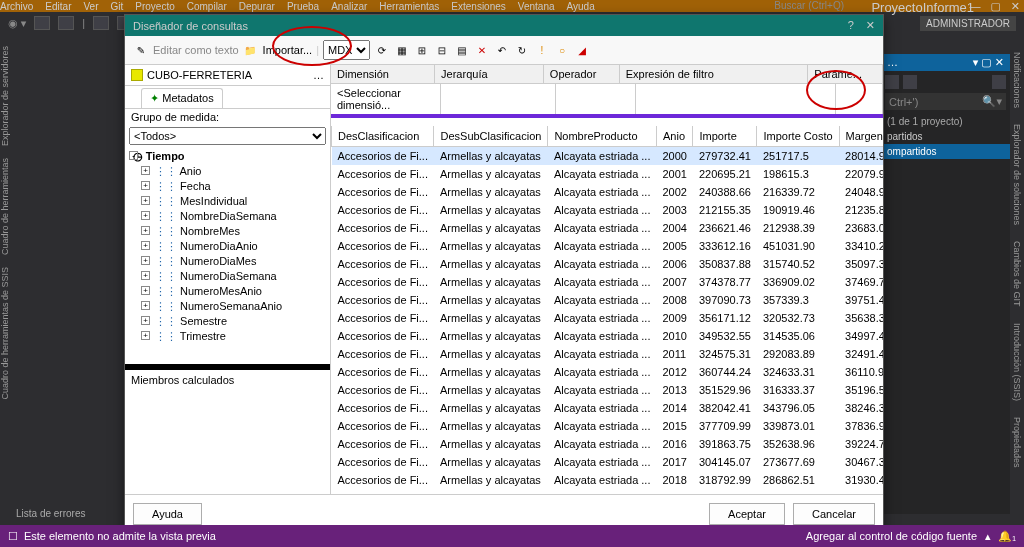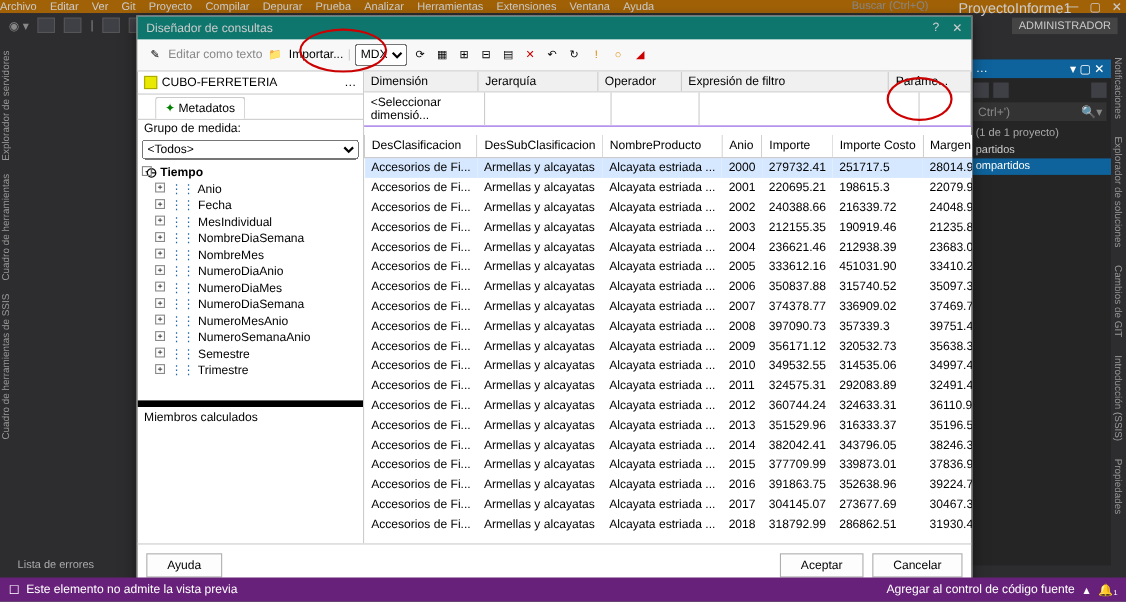--- a/index.html
+++ b/index.html
@@ -37,21 +37,21 @@
 .sel { margin: 2px 4px; width: calc(100% - 8px); font-size:11px; height:18px;}
 .tree { flex: 1; overflow: auto; padding: 2px 0; }
 .tree .n { padding: 1px 4px 1px 18px; font-size: 11px; position: relative; white-space: nowrap; }
 .tree .n.l1 { padding-left: 8px; font-weight: bold; }
 .tree .n.l2 { padding-left: 30px; }
 .tree .exp { position: absolute; left: 4px; top: 2px; width: 9px; height: 9px; border: 1px solid #888; font-size: 8px; line-height: 7px; text-align: center; }
 .tree .n.l2 .exp { left: 16px; }
 .tree .dim { color: #26a; }
 .calc { border-top: 6px solid #000000; padding: 4px 6px; height: 130px; }
 .mright { flex: 1; display: flex; flex-direction: column; overflow: hidden; }
-.filterg { border-bottom: 1px solid #6d28d9; }
+.filterg { border-bottom: 4px solid #6d28d9; }
 .fgh { display: flex; background: #f0f0f0; }
 .fgh .c, .fgr .c { padding: 3px 6px; border-right: 1px solid #ccc; font-size: 11px; }
 .fgr { display: flex; border-top: 1px solid #ccc; background:#fff;}
 .c.dim { width: 110px; } .c.jer { width: 115px; } .c.op { width: 80px; } .c.exp { width: 200px; } .c.par { flex: 1; text-align: right; padding-right: 20px; }
 .c.jer .ji { display: inline-block; width: 10px; height: 10px; vertical-align: middle; margin-right: 3px; }
 .c.jer .ji::before { content: '⋮⋮'; font-size: 9px; letter-spacing: -2px; color: #26a; }
 .chk { width: 12px; height: 12px; border: 1px solid #666; display: inline-block; background:#fff;}
 .datagrid { flex: 1; overflow: auto; margin-top: 8px; }
 .dg { border-collapse: collapse; width: 100%; }
 .dg th { text-align: left; padding: 4px 6px; font-weight: normal; border: 1px solid #ccc; border-top: none; background: #fff; font-size: 11px; white-space: nowrap; position:sticky; top:0;}

